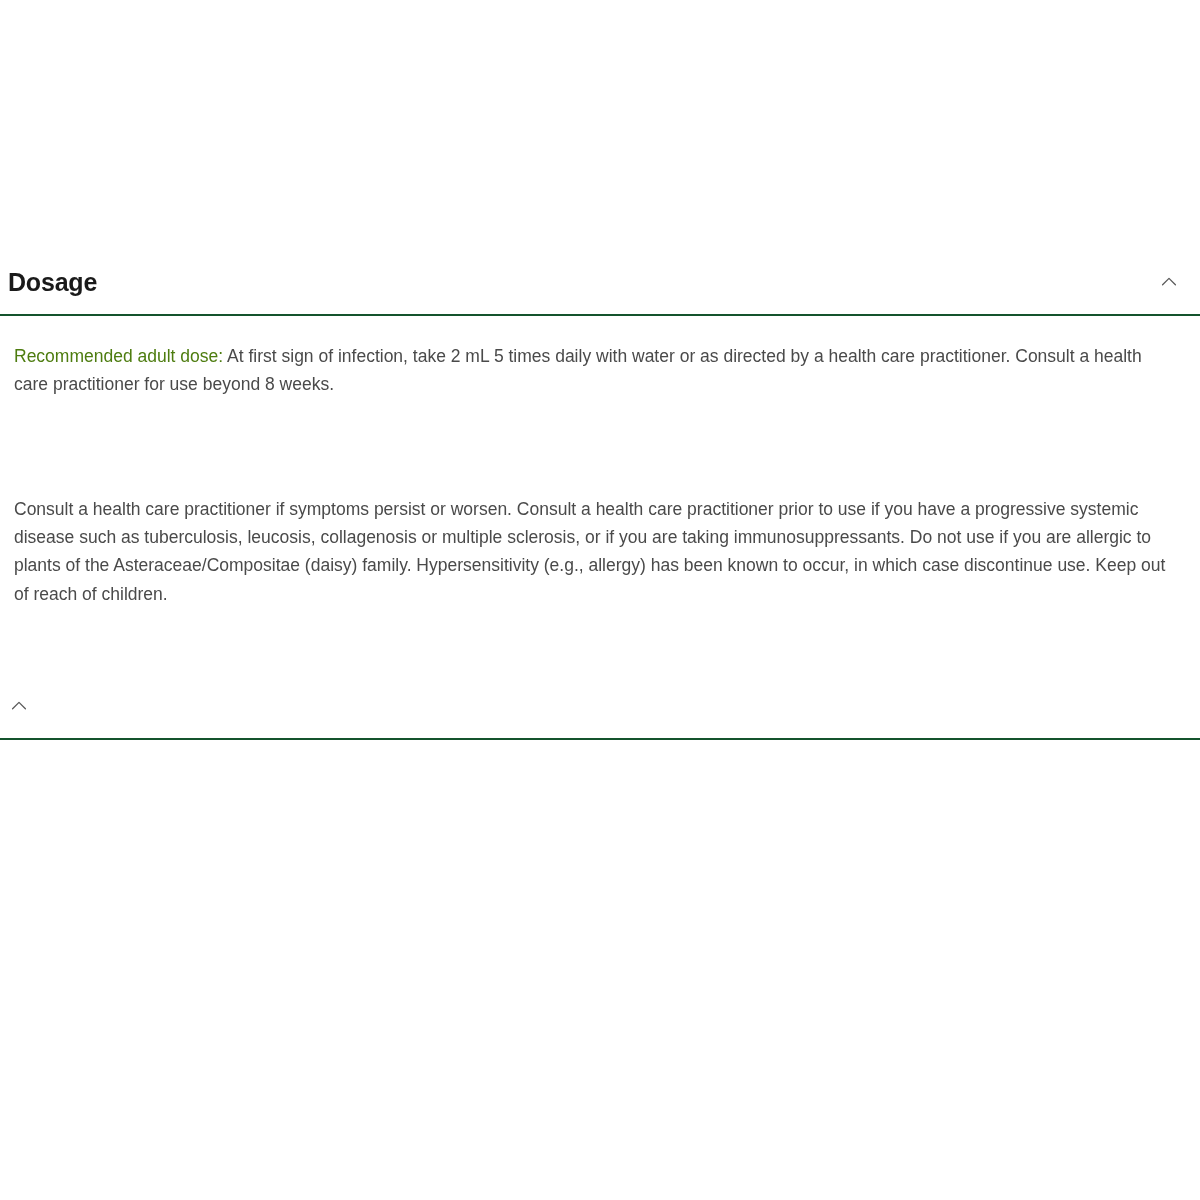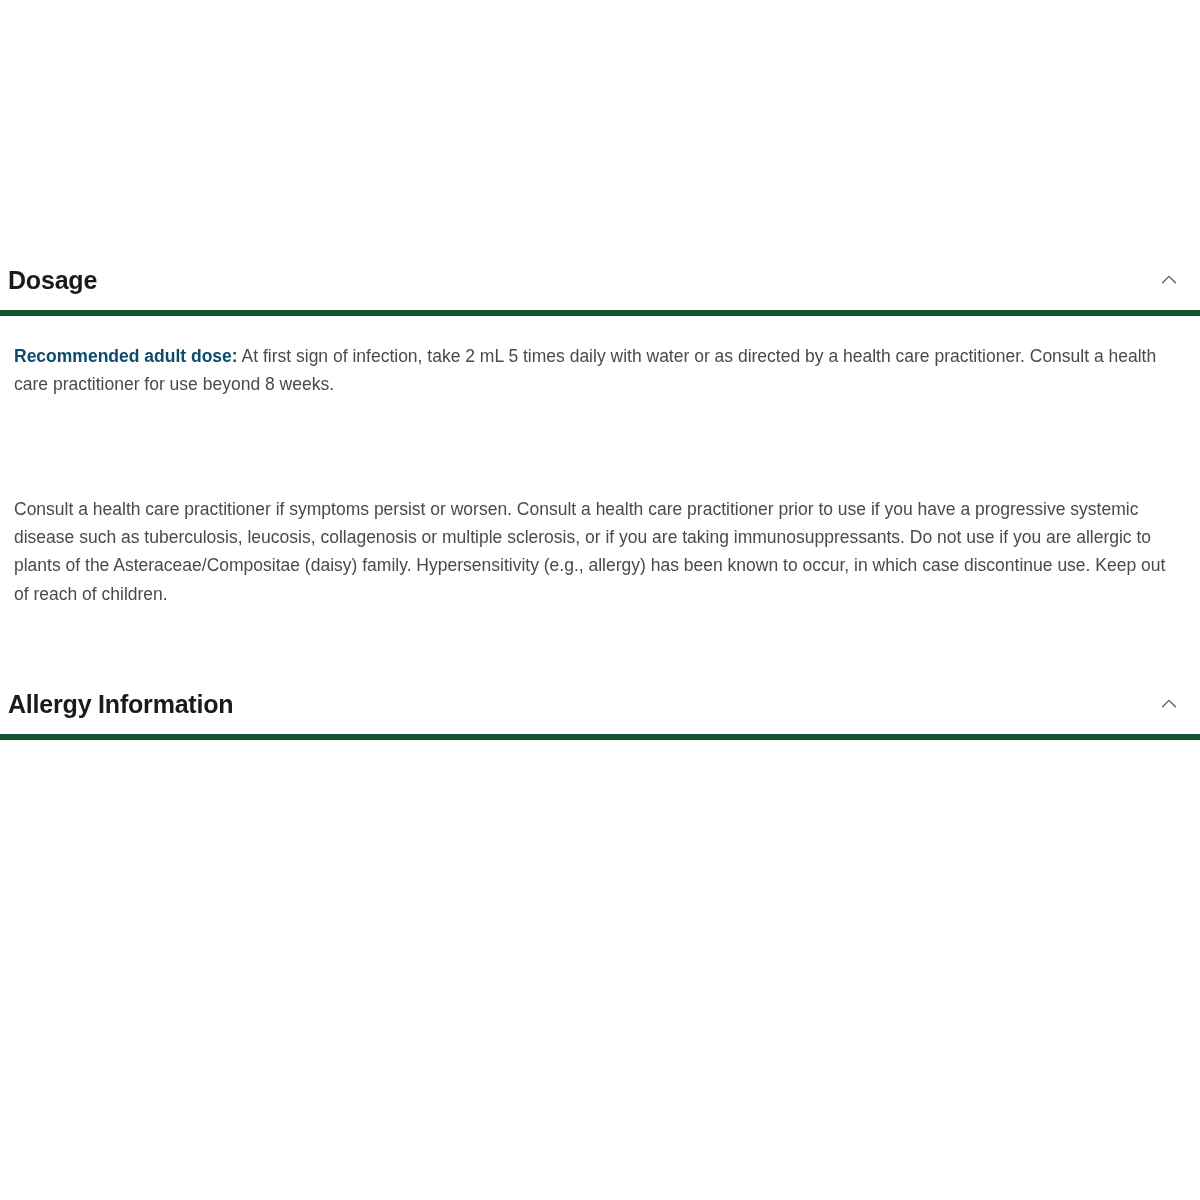--- a/index.html
+++ b/index.html
@@ -29,21 +29,21 @@
   .acc-section {
     width: 100%;
   }
   .acc-header {
     display: flex;
     align-items: center;
     justify-content: space-between;
     padding: 0 14px 0 8px;
     height: 66px;
     box-sizing: border-box;
-    border-bottom: 6px solid #14532d;
+    border-bottom: 2px solid #14532d;
     cursor: pointer;
     background: #ffffff;
   }
   .acc-title {
     font-size: 25px;
     font-weight: 700;
     color: #1a1a1a;
     letter-spacing: -0.2px;
     line-height: 1.2;
   }
@@ -65,22 +65,22 @@
     box-sizing: border-box;
   }
   .acc-body p {
     margin: 0;
     font-size: 17.5px;
     line-height: 1.62;
     color: #4a4a4a;
     max-width: 1160px;
   }
   .acc-body .lead {
-    font-weight: 700;
-    color: #0c4a6e;
+    font-weight: 400;
+    color: #4d7c0f;
   }
   .gap-dosage { height: 70px; }
   .gap-caution { height: 66px; }
 </style>
 </head>
 <body>
 
 <div class="page">
 
   <div class="spacer-top"></div>
@@ -106,21 +106,20 @@
     <section class="acc-section">
       <div class="acc-body">
         <p>Consult a health care practitioner if symptoms persist or worsen. Consult a health care practitioner prior to use if you have a progressive systemic disease such as tuberculosis, leucosis, collagenosis or multiple sclerosis, or if you are taking immunosuppressants. Do not use if you are allergic to plants of the Asteraceae/Compositae (daisy) family. Hypersensitivity (e.g., allergy) has been known to occur, in which case discontinue use. Keep out of reach of children.</p>
       </div>
     </section>
 
     <div class="gap-caution"></div>
 
     <section class="acc-section">
       <div class="acc-header">
-        <span class="acc-title">Allergy Information</span>
         <span class="chev">
           <svg viewBox="0 0 24 24" fill="none" stroke="currentColor" stroke-width="1.4" stroke-linecap="round" stroke-linejoin="round" aria-hidden="true">
             <polyline points="5,15 12,8 19,15"></polyline>
           </svg>
         </span>
       </div>
     </section>
 
   </div>
 </div>

